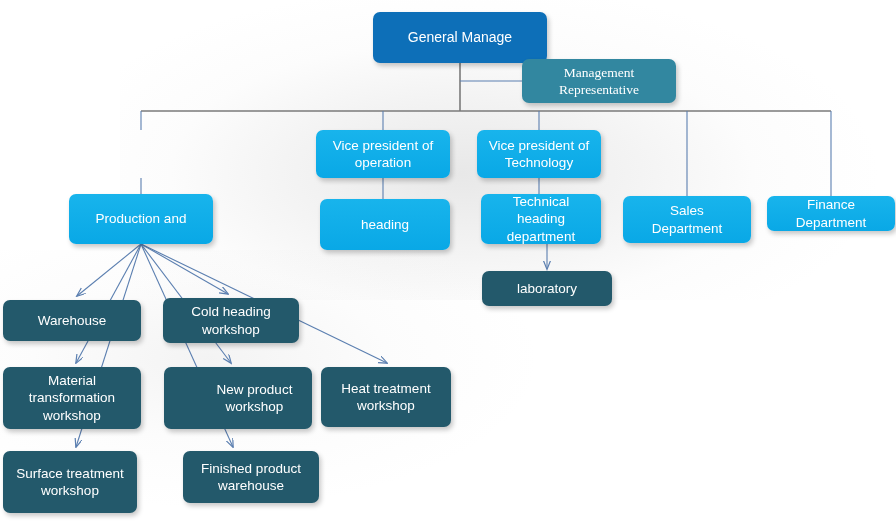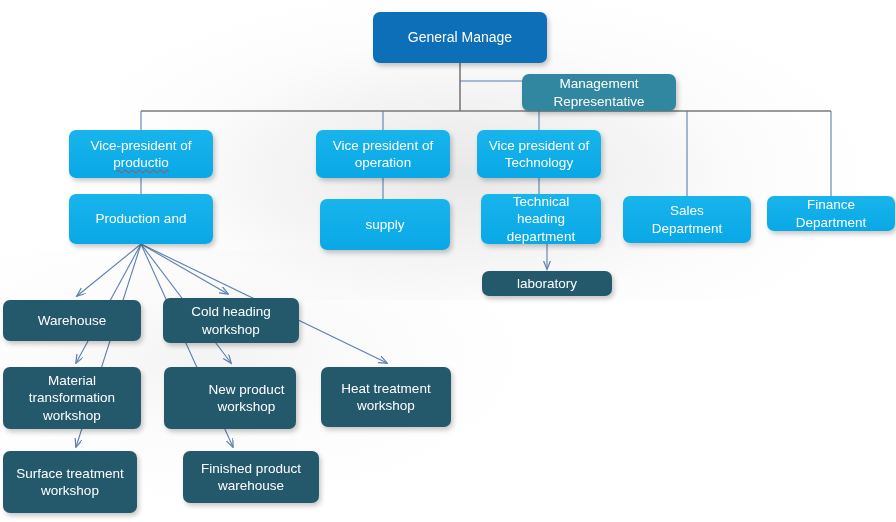--- a/index.html
+++ b/index.html
@@ -163,33 +163,27 @@
     </g>
     <g>
       <path d="M141,244 L233,447" stroke="#5b7fb0" stroke-width="1.1" fill="none" marker-end="url(#arw)"></path>
     </g>
   </svg>
 
   <div class="node n-root" style="left:373px; top:12px; width:174px; height:51px;">
     <span>General Manage</span>
   </div>
 
-  <div class="node n-mgmt" style="left:522px; top:74px; width:154px; height:37px;">
+  <div class="node n-mgmt" style="left:522px; top:59px; width:154px; height:44px;font-family:Liberation Serif, serif;">
     <div>
       <span>Management</span>
       <span>Representative</span>
     </div>
   </div>
 
-  <div class="node n-blue" style="left:69px; top:130px; width:144px; height:48px;">
-    <div>
-      <span>Vice-president of</span>
-      <span class="misspell">productio</span>
-    </div>
-  </div>
 
   <div class="node n-blue" style="left:316px; top:130px; width:134px; height:48px;">
     <div>
       <span>Vice president of</span>
       <span>operation</span>
     </div>
   </div>
 
   <div class="node n-blue" style="left:477px; top:130px; width:124px; height:48px;">
     <div>
@@ -198,21 +192,21 @@
     </div>
   </div>
 
   <div class="node n-blue" style="left:69px; top:194px; width:144px; height:50px;">
     <div>
       <span>Production and</span>
     </div>
   </div>
 
   <div class="node n-blue" style="left:320px; top:199px; width:130px; height:51px;">
-    <span>supply</span>
+    <span>heading</span>
   </div>
 
   <div class="node n-blue" style="left:481px; top:194px; width:120px; height:50px;">
     <div>
       <span>Technical heading</span>
       <span>department</span>
     </div>
   </div>
 
   <div class="node n-blue" style="left:623px; top:196px; width:128px; height:47px;">
@@ -222,21 +216,21 @@
     </div>
   </div>
 
   <div class="node n-blue" style="left:767px; top:196px; width:128px; height:35px;align-items:center;">
     <div>
       <span>Finance</span>
       <span>Department</span>
     </div>
   </div>
 
-  <div class="node n-teal" style="left:482px; top:271px; width:130px; height:25px;">
+  <div class="node n-teal" style="left:482px; top:271px; width:130px; height:35px;">
     <span>laboratory</span>
   </div>
 
   <div class="node n-teal" style="left:3px; top:300px; width:138px; height:41px;">
     <span>Warehouse</span>
   </div>
 
   <div class="node n-teal" style="left:163px; top:298px; width:136px; height:45px;">
     <div>
       <span>Cold heading</span>
@@ -245,21 +239,21 @@
   </div>
 
   <div class="node n-teal" style="left:3px; top:367px; width:138px; height:62px;">
     <div>
       <span>Material</span>
       <span>transformation</span>
       <span>workshop</span>
     </div>
   </div>
 
-  <div class="node n-teal" style="left:164px; top:367px; width:132px; height:62px;padding-left:40px;">
+  <div class="node n-teal" style="left:164px; top:367px; width:148px; height:62px;padding-left:40px;">
     <div>
       <span>New product</span>
       <span>workshop</span>
     </div>
   </div>
 
   <div class="node n-teal" style="left:321px; top:367px; width:130px; height:60px;text-align:center;">
     <div>
       <span>Heat treatment</span>
       <span>workshop</span>

